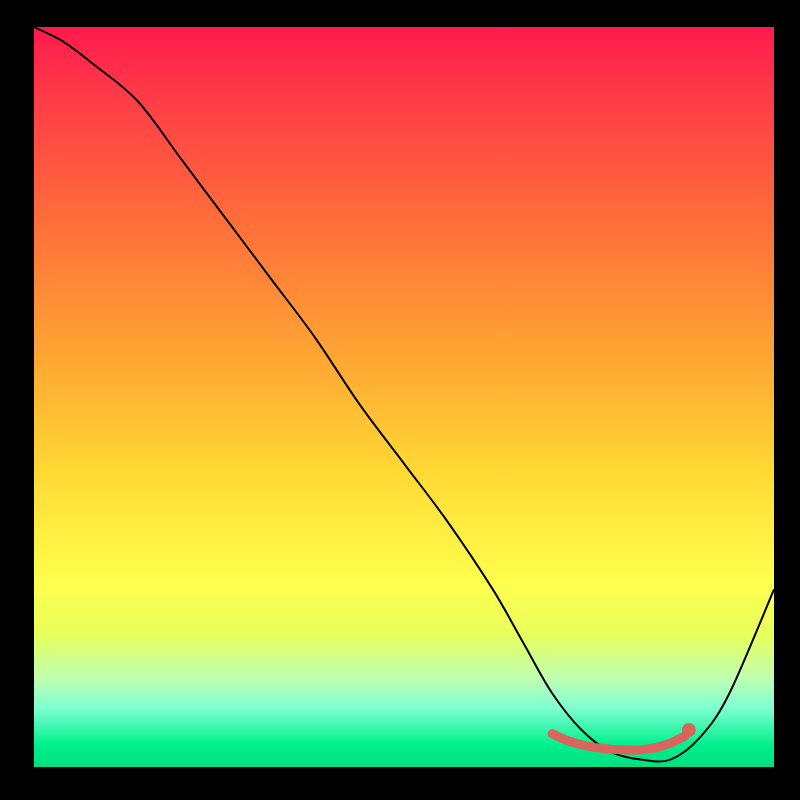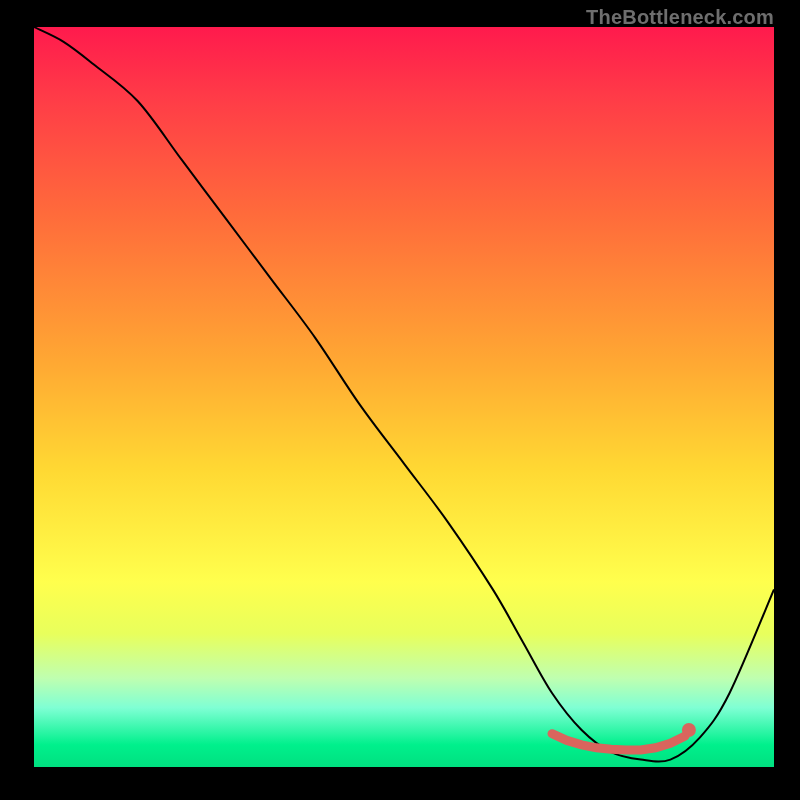--- a/index.html
+++ b/index.html
@@ -51,14 +51,13 @@
 <div class="frame">
   <div class="plot-area">
     <svg class="curve" viewBox="0 0 740 740" preserveAspectRatio="none">
       <path id="main-curve" fill="none" stroke="#000000" stroke-width="2" d="M0.0,0.0 C4.9,2.5 19.7,8.6 29.6,14.8 C39.5,21.0 46.9,27.1 59.2,37.0 C71.5,46.9 88.8,58.0 103.6,74.0 C118.4,90.0 133.2,113.5 148.0,133.2 C162.8,152.9 177.6,172.7 192.4,192.4 C207.2,212.1 222.0,231.9 236.8,251.6 C251.6,271.3 266.4,289.8 281.2,310.8 C296.0,331.8 310.8,356.4 325.6,377.4 C340.4,398.4 355.2,416.9 370.0,436.6 C384.8,456.3 399.6,474.8 414.4,495.8 C429.2,516.8 446.5,542.7 458.8,562.4 C471.1,582.1 478.5,596.9 488.4,614.2 C498.3,631.5 508.1,651.2 518.0,666.0 C527.9,680.8 537.7,693.1 547.6,703.0 C557.5,712.9 567.3,720.3 577.2,725.2 C587.1,730.1 596.9,731.4 606.8,732.6 C616.7,733.8 626.5,736.3 636.4,732.6 C646.3,728.9 656.1,721.5 666.0,710.4 C675.9,699.3 683.3,690.7 695.6,666.0 C707.9,641.3 732.6,579.7 740.0,562.4"></path>
       <g id="marker-group" fill="#d9655d" stroke="#d9655d" stroke-width="2">
       <path d="M518.0,706.7 L532.8,713.4 L547.6,717.8 L562.4,720.8 L577.2,722.2 L592.0,723.0 L606.8,723.0 L621.6,720.8 L636.4,716.3 L651.2,708.9" fill="none" stroke="#d9655d" stroke-width="9" stroke-linecap="round"></path>
           <circle cx="654.9" cy="703.0" r="6"></circle>
         </g>
     </svg>
   </div>
-  <div class="watermark">TheBottleneck.com</div>
 </div>
 
 </body></html>

